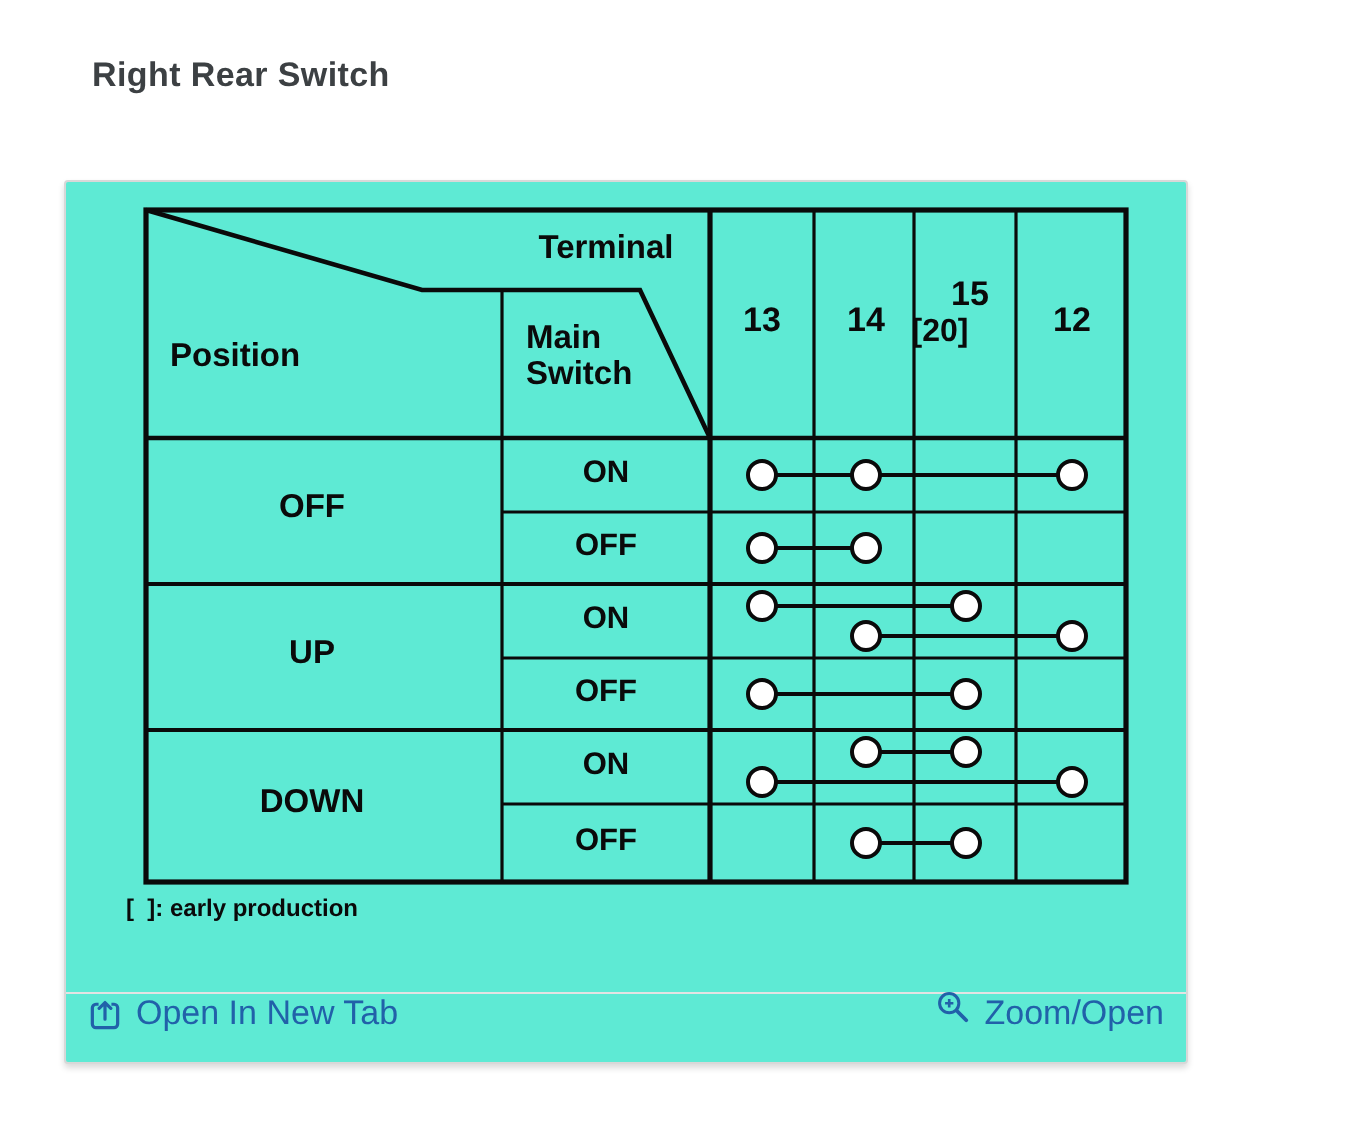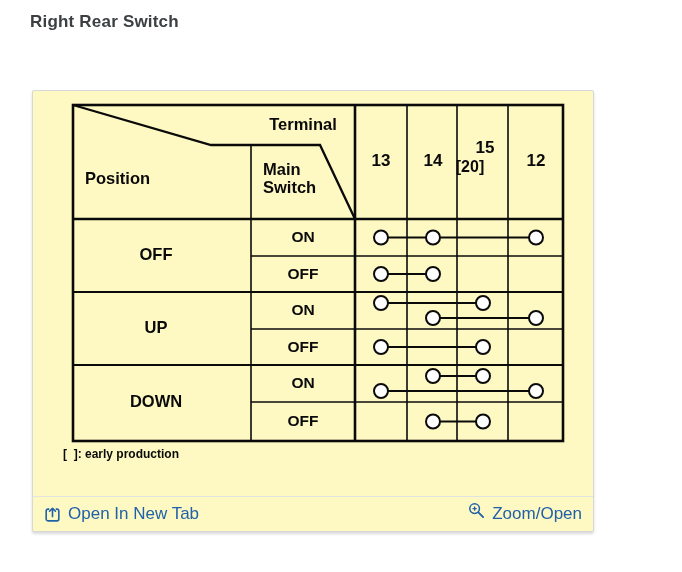--- a/index.html
+++ b/index.html
@@ -1,27 +1,27 @@
 <!DOCTYPE html>
 <html><head>
 <meta charset="utf-8">
 <style>
   html,body{margin:0;padding:0;background:#ffffff;width:682px;height:572px;overflow:hidden;
     font-family:"Liberation Sans",sans-serif;}
   .page{position:relative;width:682px;height:572px;}
-  .page-title{position:absolute;left:30px;top:12px;margin:0;font-size:17px;font-weight:bold;
+  .page-title{position:absolute;left:30px;top:12px;margin:16px;font-size:17px;font-weight:bold;
     color:#3c4043;letter-spacing:.2px;}
-  .card{position:absolute;left:32px;top:90px;width:560px;height:440px;background:#fef9c3;
+  .card{position:absolute;left:32px;top:90px;width:560px;height:440px;background:#5eead4;
     border:1px solid #d8d8d8;border-radius:2px;box-shadow:0 2px 3px rgba(0,0,0,.15);}
   .diagram-area{position:relative;width:560px;height:404px;}
   .diagram-svg{position:absolute;left:0;top:0;}
   .footnote{position:absolute;left:30px;top:356px;font-size:12px;font-weight:bold;color:#0a0a0a;
     white-space:pre;}
   .card-footer{position:absolute;left:0;right:0;bottom:0;height:35px;border-top:1px solid #e3e3e3;
-    display:flex;align-items:center;justify-content:space-between;padding:0 11px;box-sizing:border-box;}
+    display:flex;align-items:flex-start;justify-content:space-between;padding:0 11px;box-sizing:border-box;}
   .link{display:flex;align-items:center;gap:7px;color:#2161a9;font-size:17px;text-decoration:none;
     cursor:pointer;}
   .link .icon{display:flex;align-items:center;}
   .icon-raised{transform:translateY(-4px);}
 </style>
 </head>
 <body>
 
 <div class="page">
 

